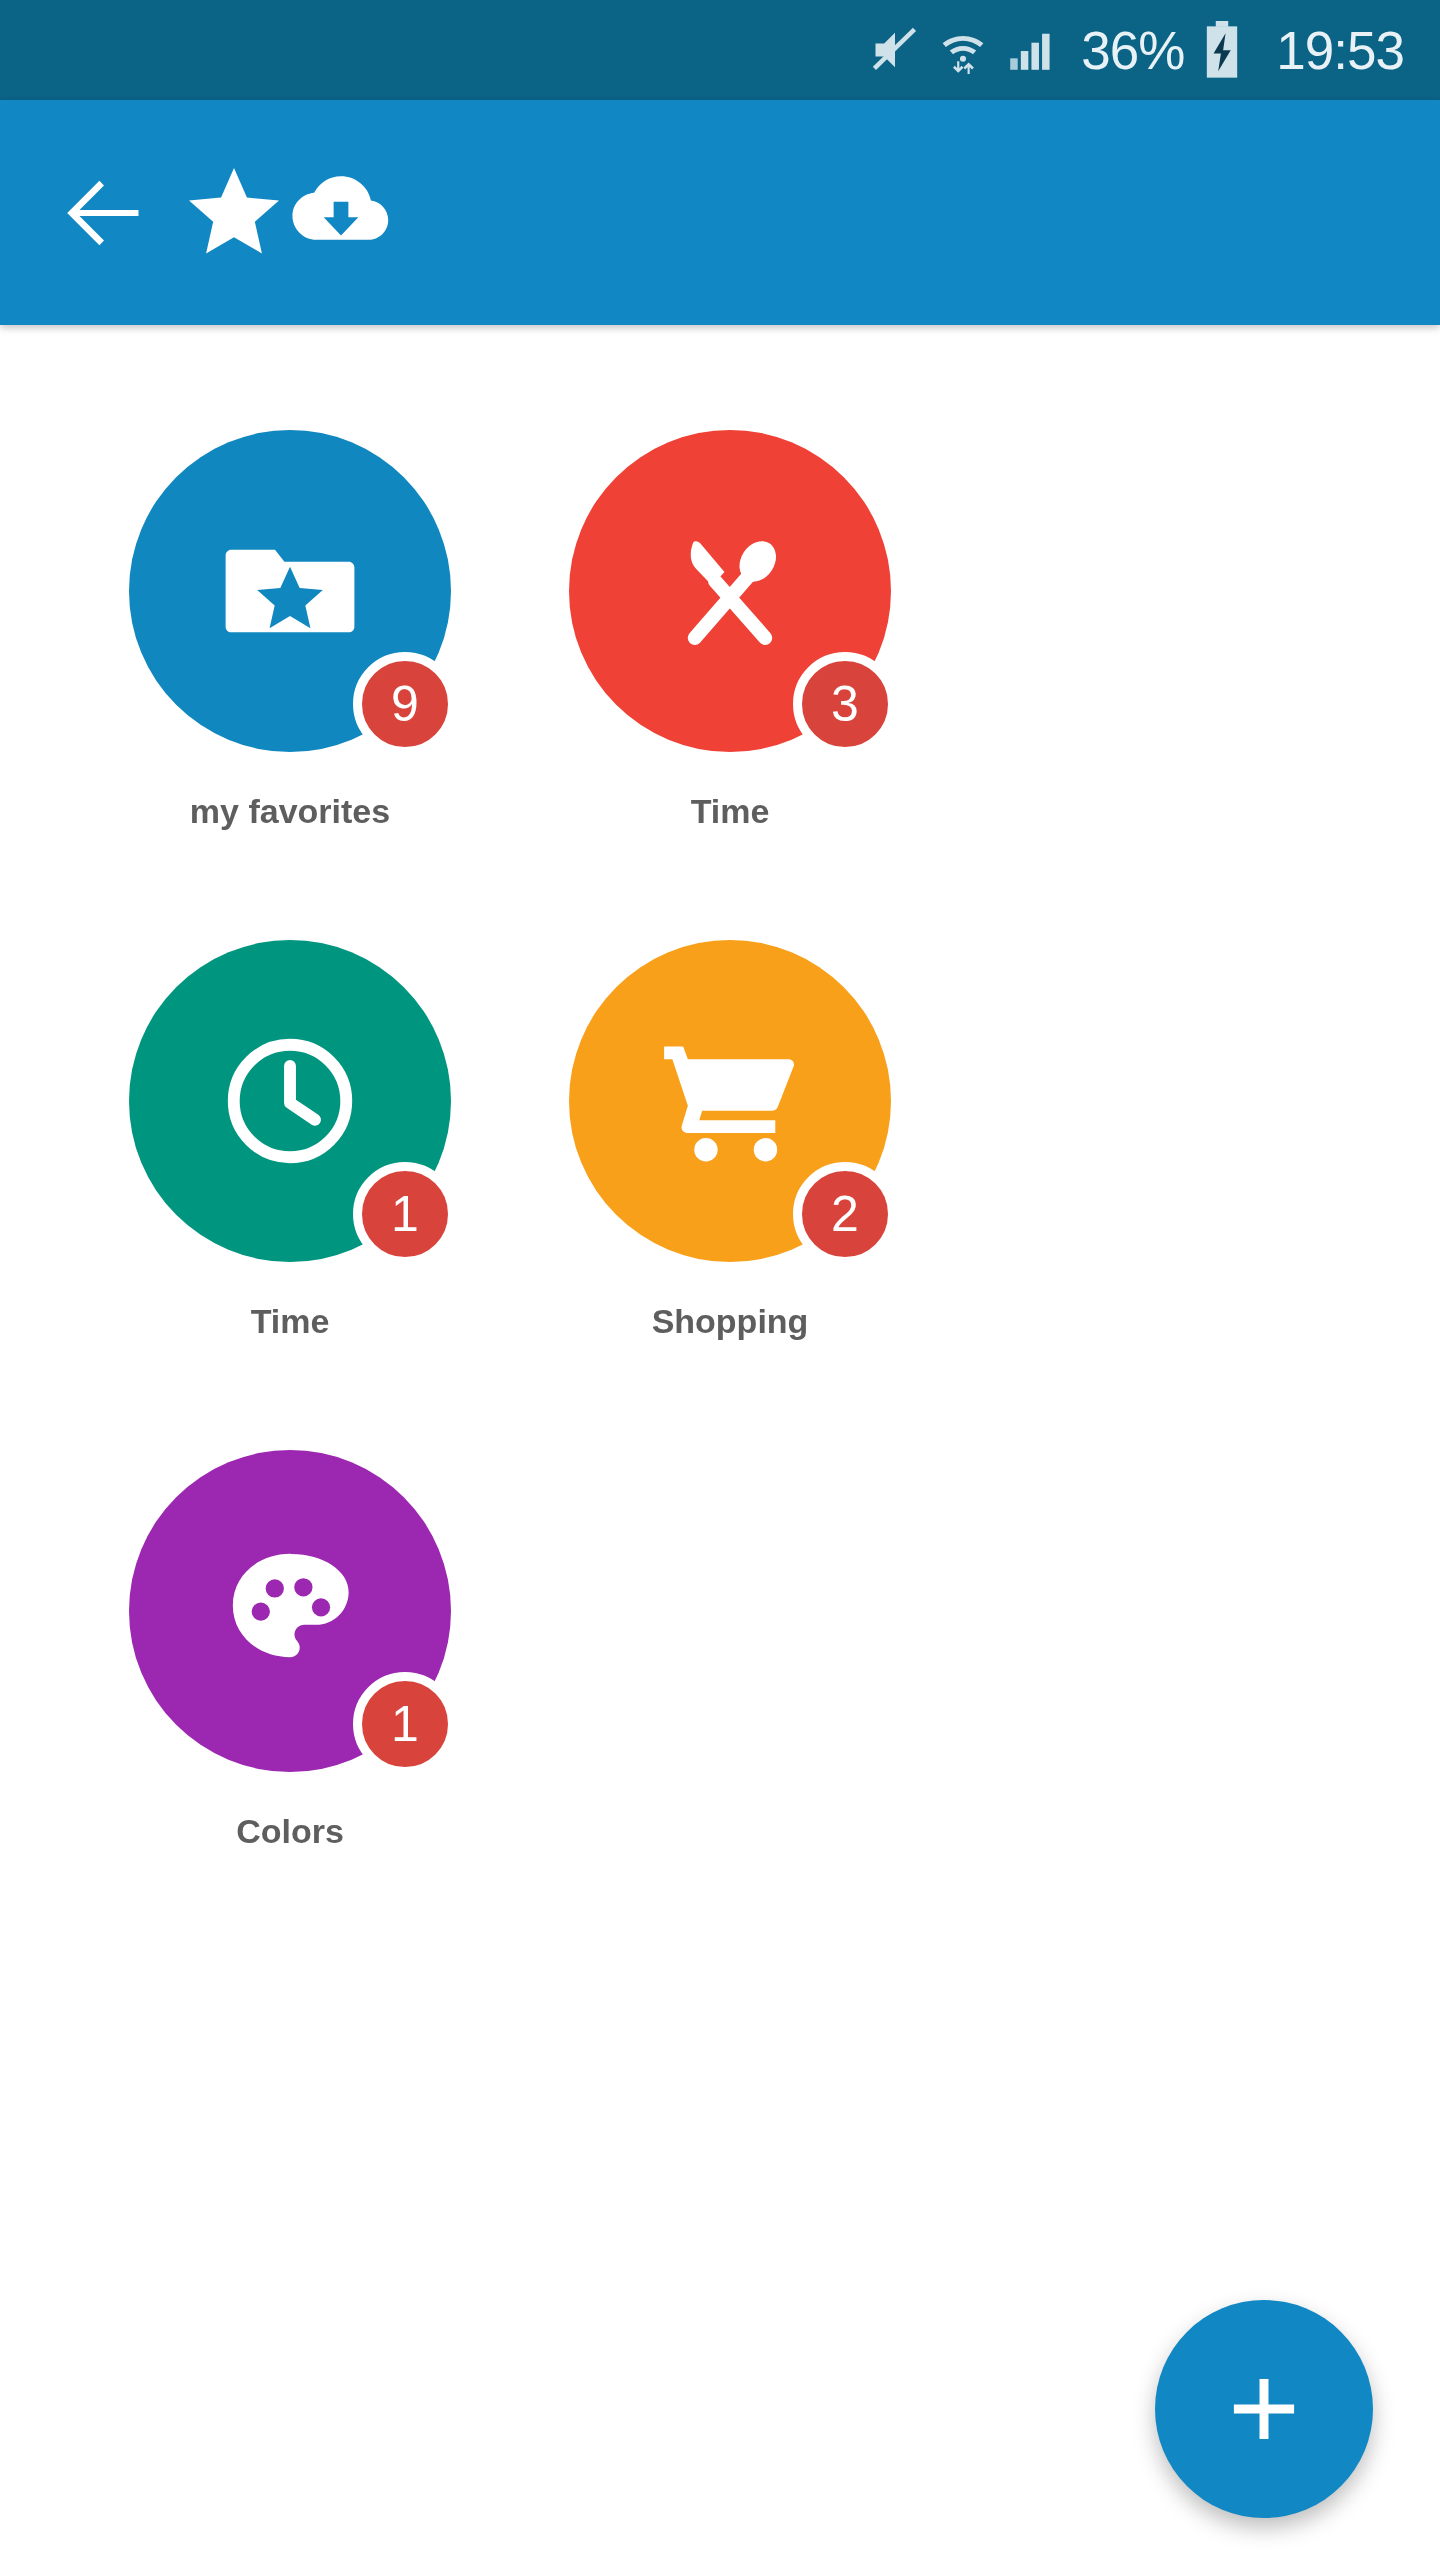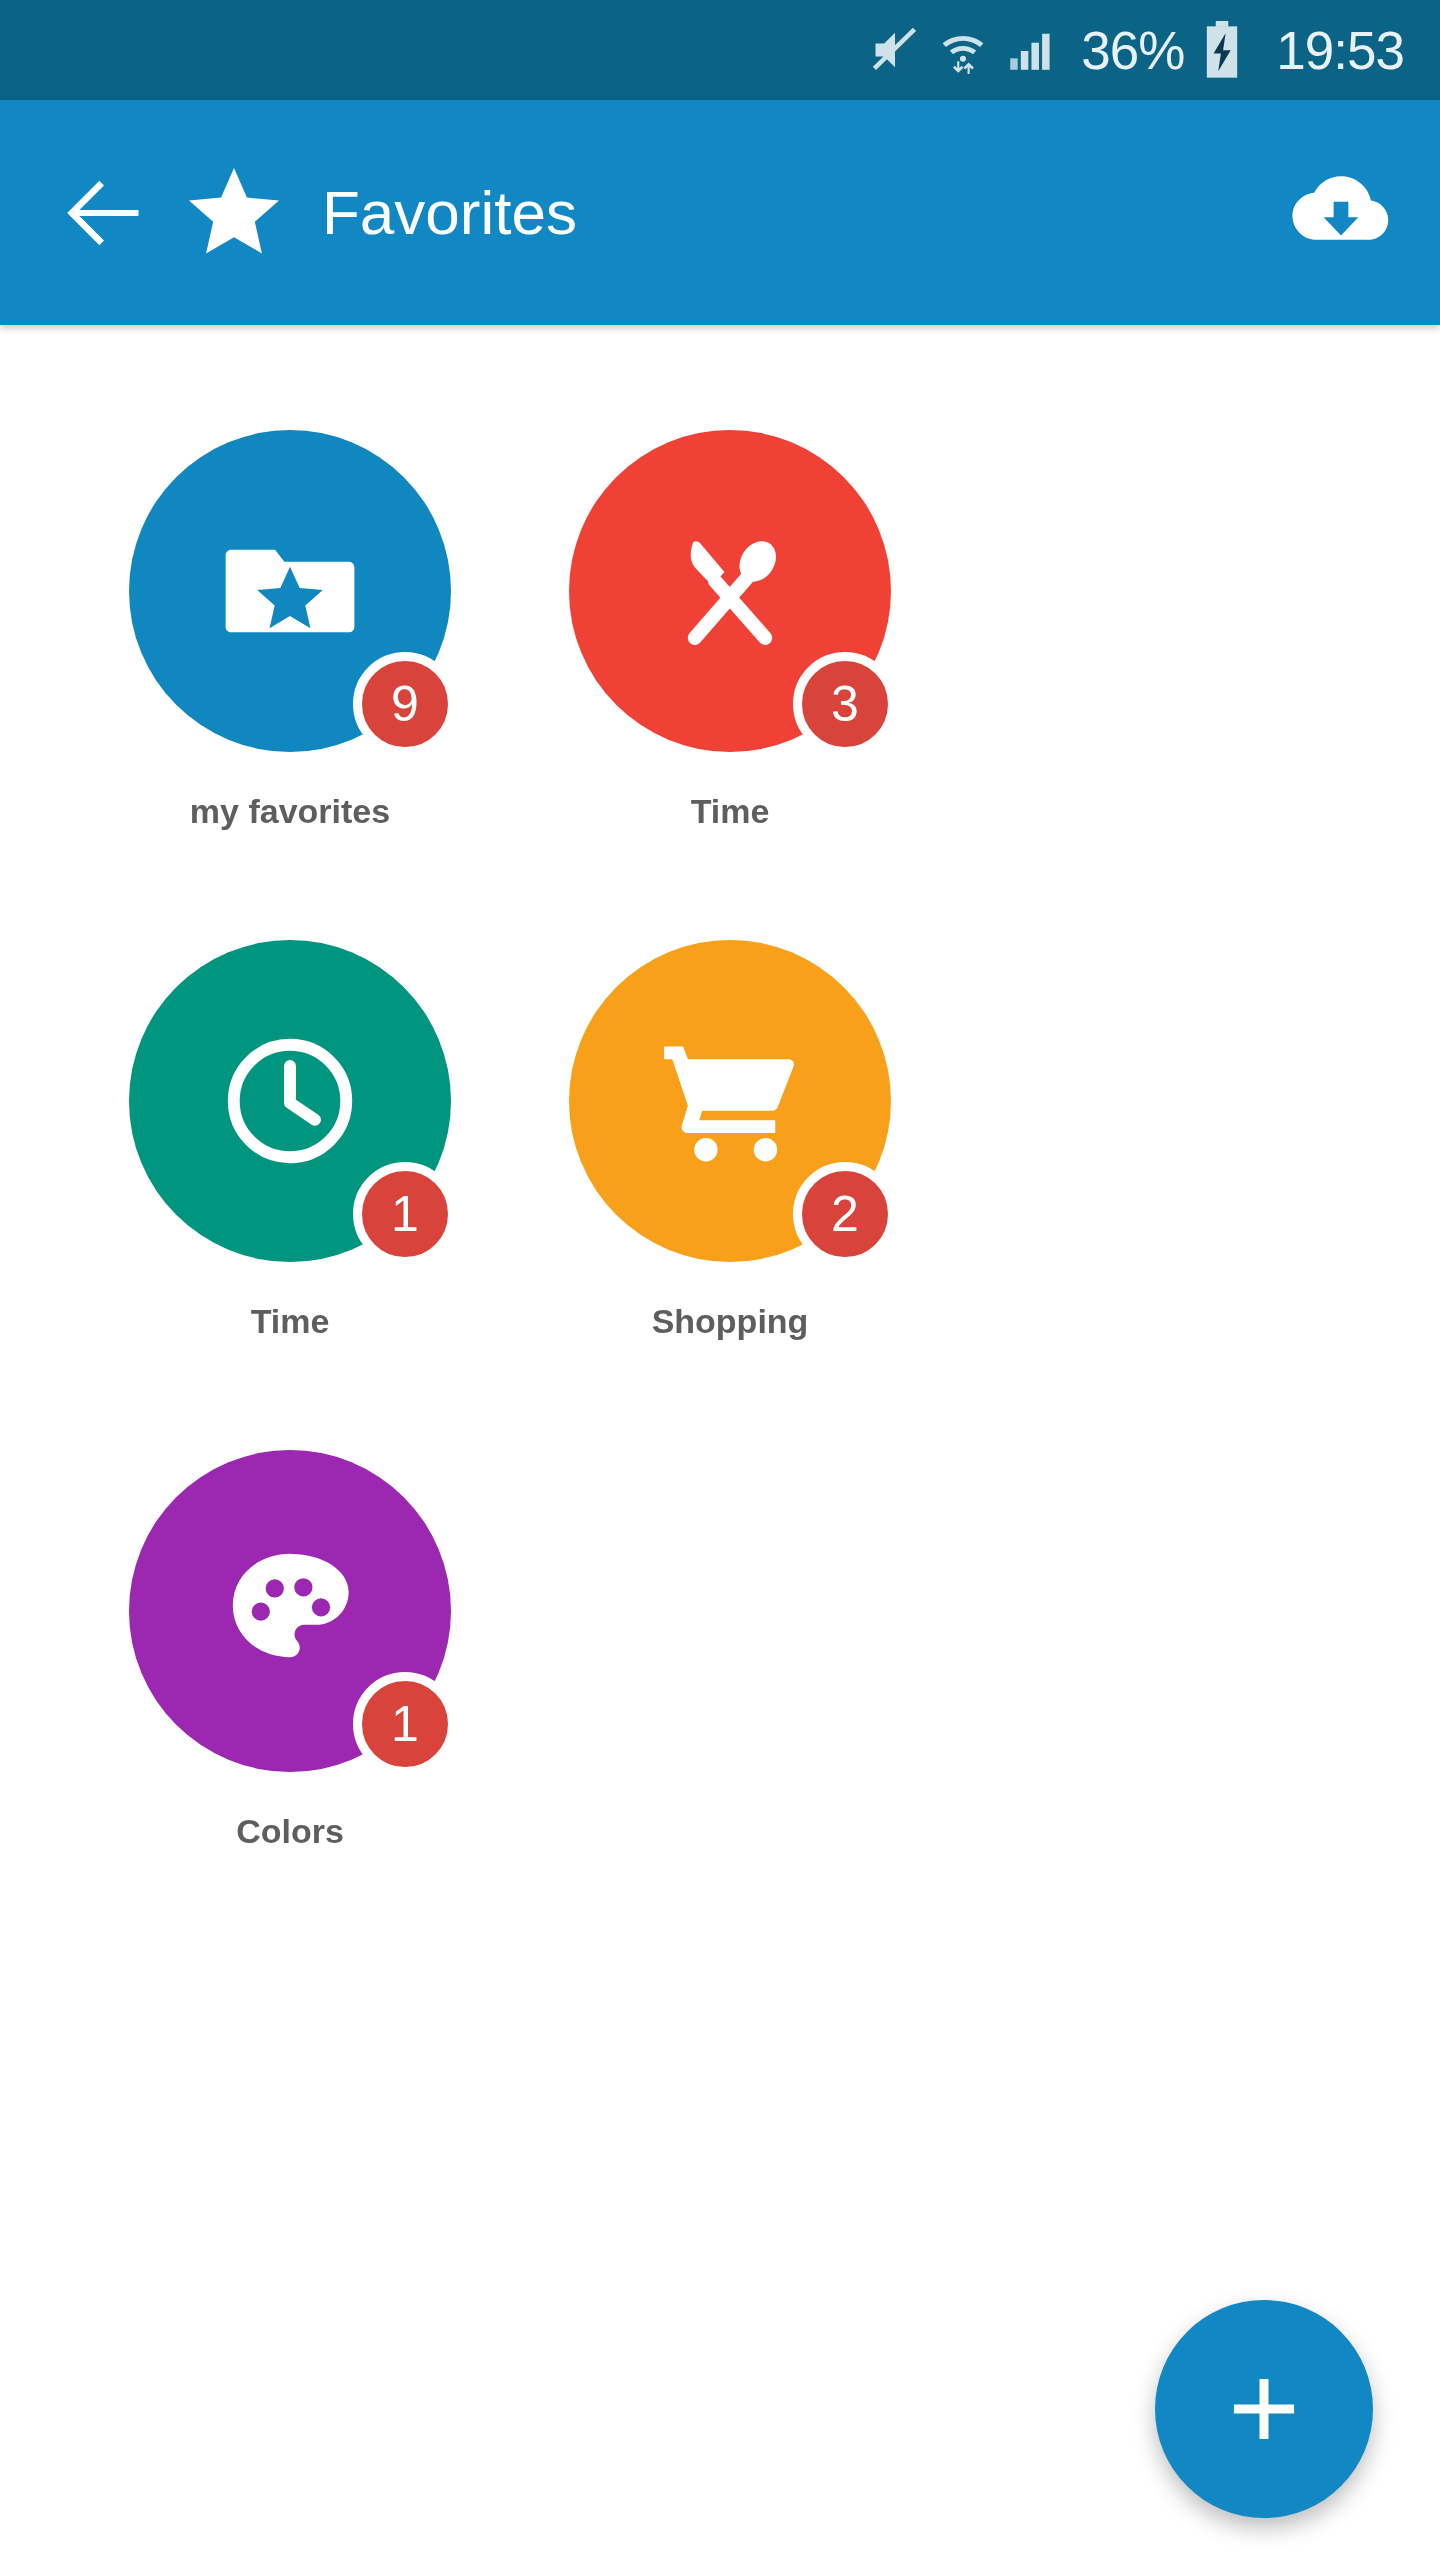--- a/index.html
+++ b/index.html
@@ -145,21 +145,20 @@
       <path d="M21 11.2H5.6l6.4-6.4-1.2-1.2L2.4 12l8.4 8.4 1.2-1.2-6.4-6.4H21z" fill="#ffffff"></path>
     </svg>
   </div>
 
   <div id="app-bar-star">
     <svg width="100" height="100" viewBox="0 0 24 24">
       <path d="M12 1.2l3.1 7.1 7.7.7-5.8 5.1 1.7 7.6L12 17.8 5.3 21.7l1.7-7.6L1.2 9l7.7-.7z" fill="#ffffff"></path>
     </svg>
   </div>
 
-  <div id="app-bar-title">Favorites</div>
 
   <div id="cloud-download-button">
     <svg width="104" height="104" viewBox="0 0 24 24">
       <path d="M18.9 9.1C18.3 5.9 15.4 3.5 12 3.5c-2.7 0-5 1.5-6.2 3.8C2.9 7.6 0.8 9.9 0.8 12.7c0 3 2.5 5.5 5.5 5.5h12c2.5 0 4.6-2 4.6-4.6 0-2.4-1.9-4.3-4-4.5z" fill="#ffffff"></path>
       <path d="M13.7 9.4h-3.4v3.6H8.0l4.0 4.2 4.0-4.2h-2.3z" fill="#1187C4"></path>
     </svg>
   </div>
 </div>
 
 <div id="content">

